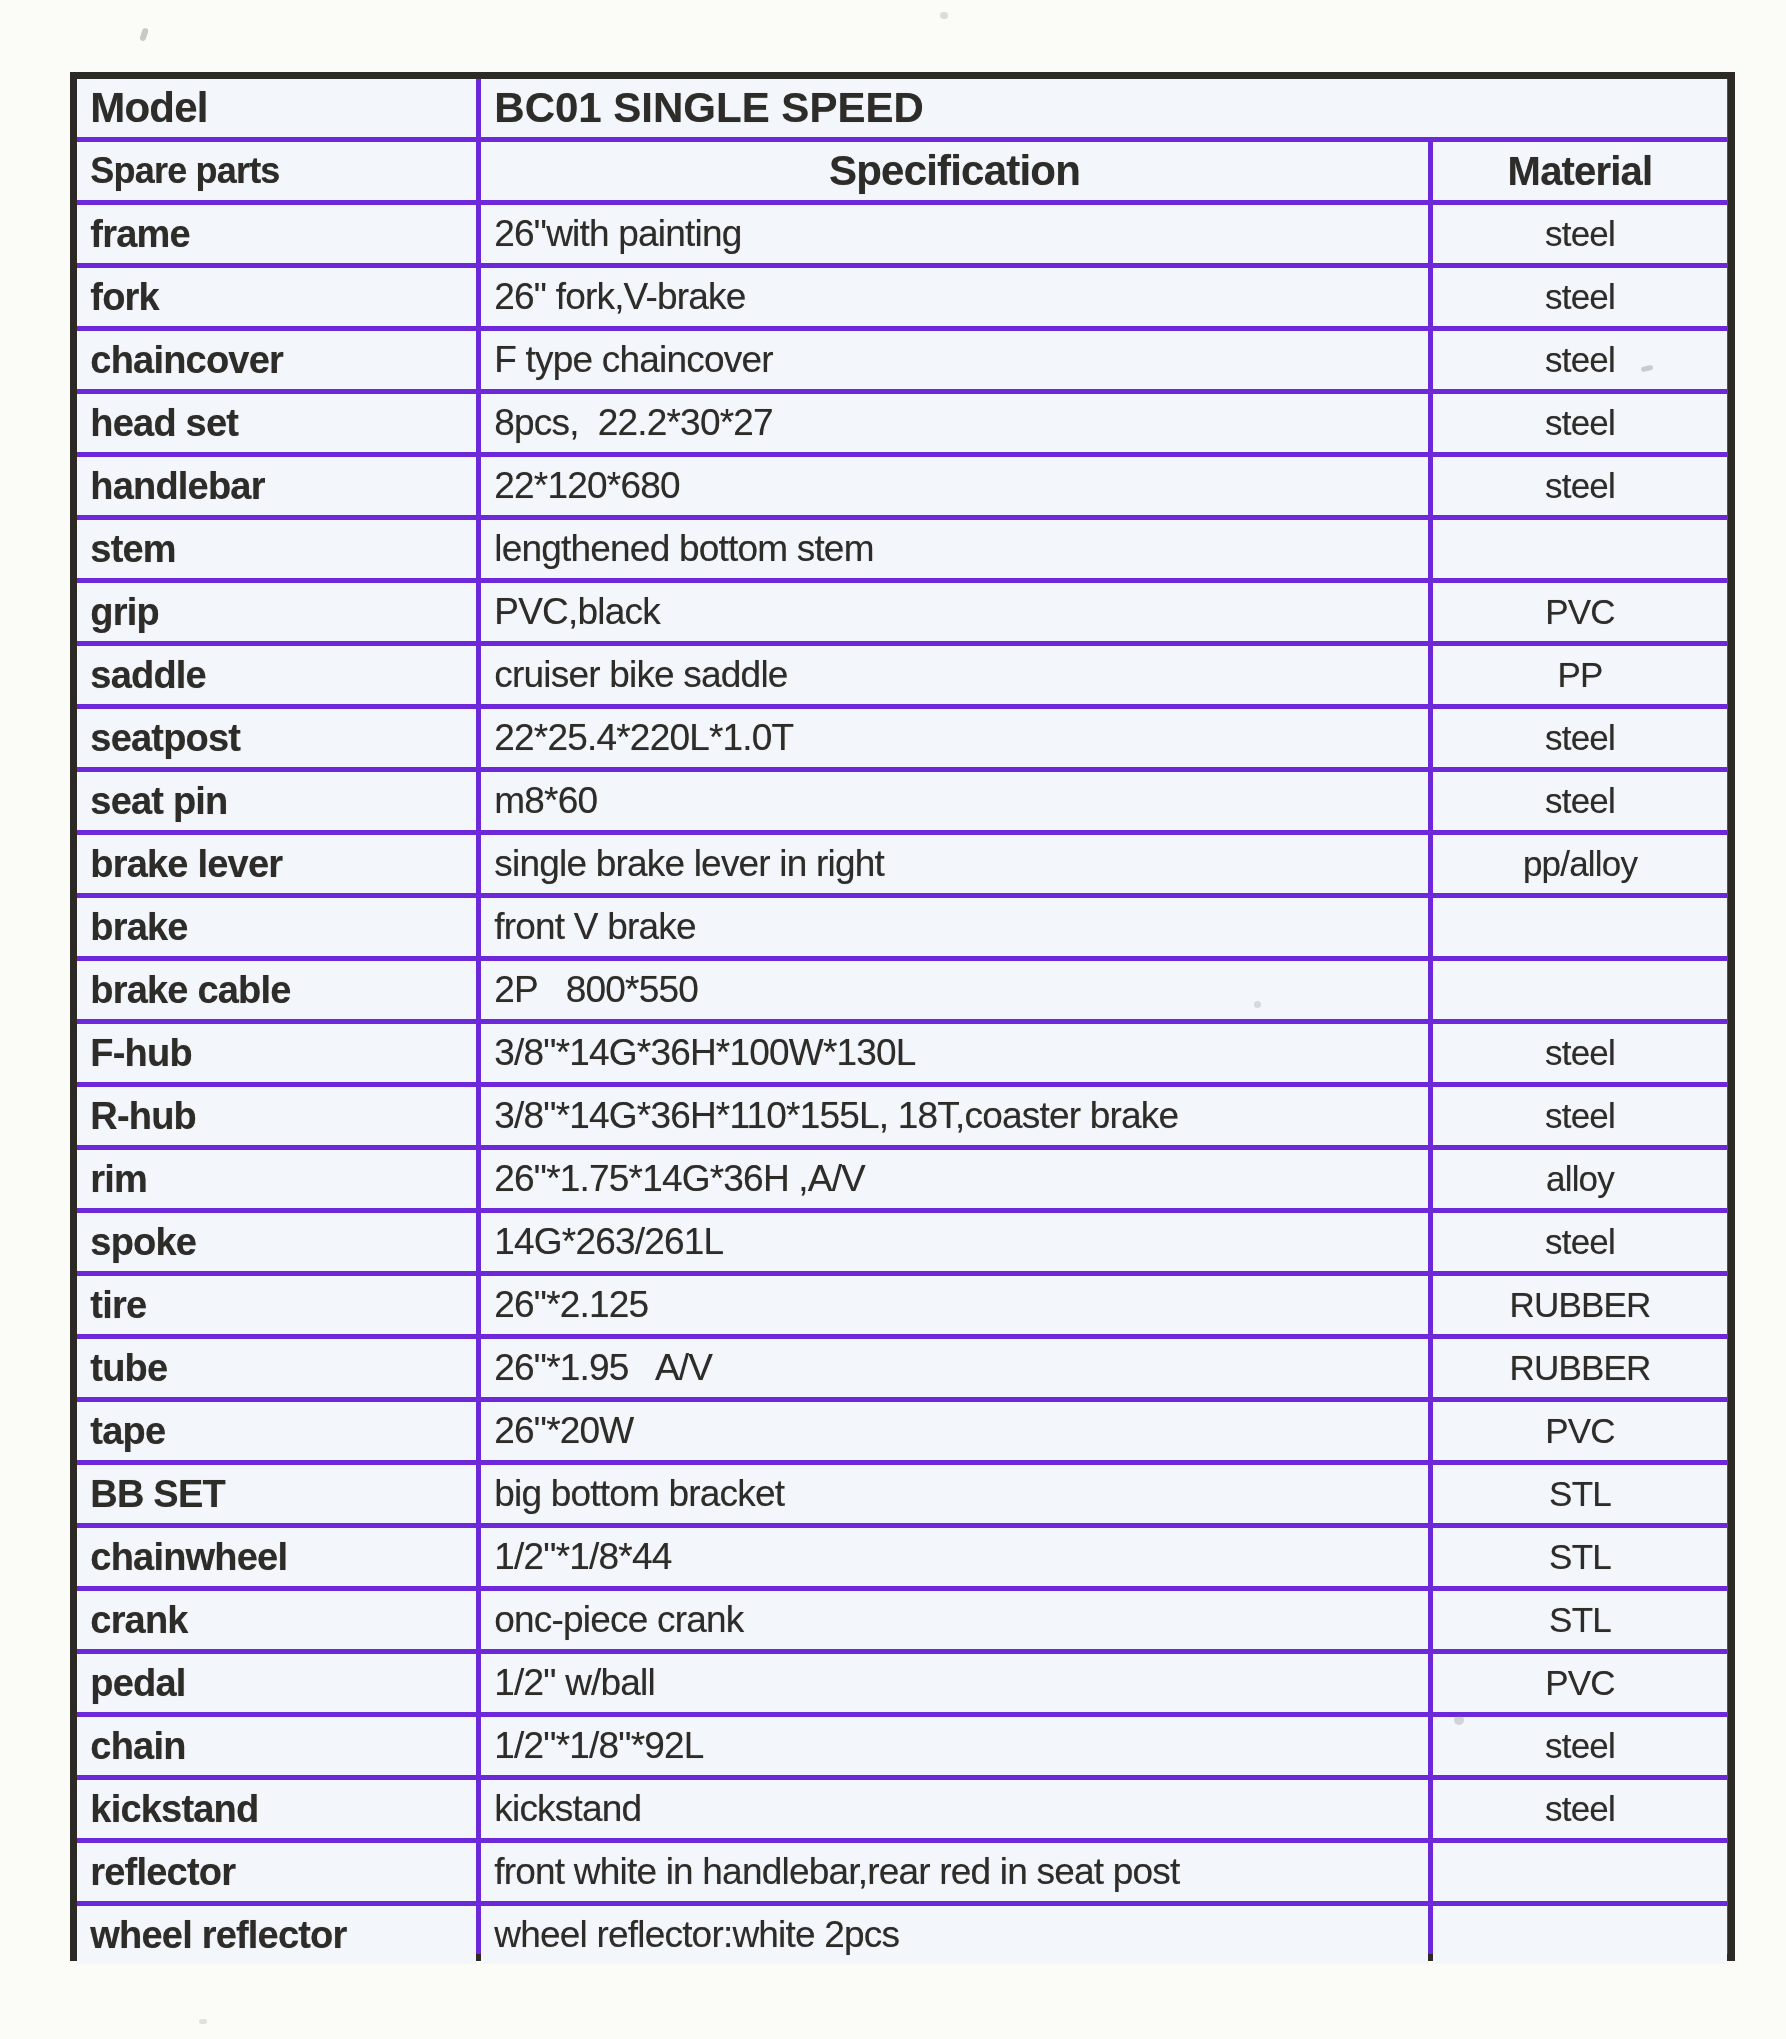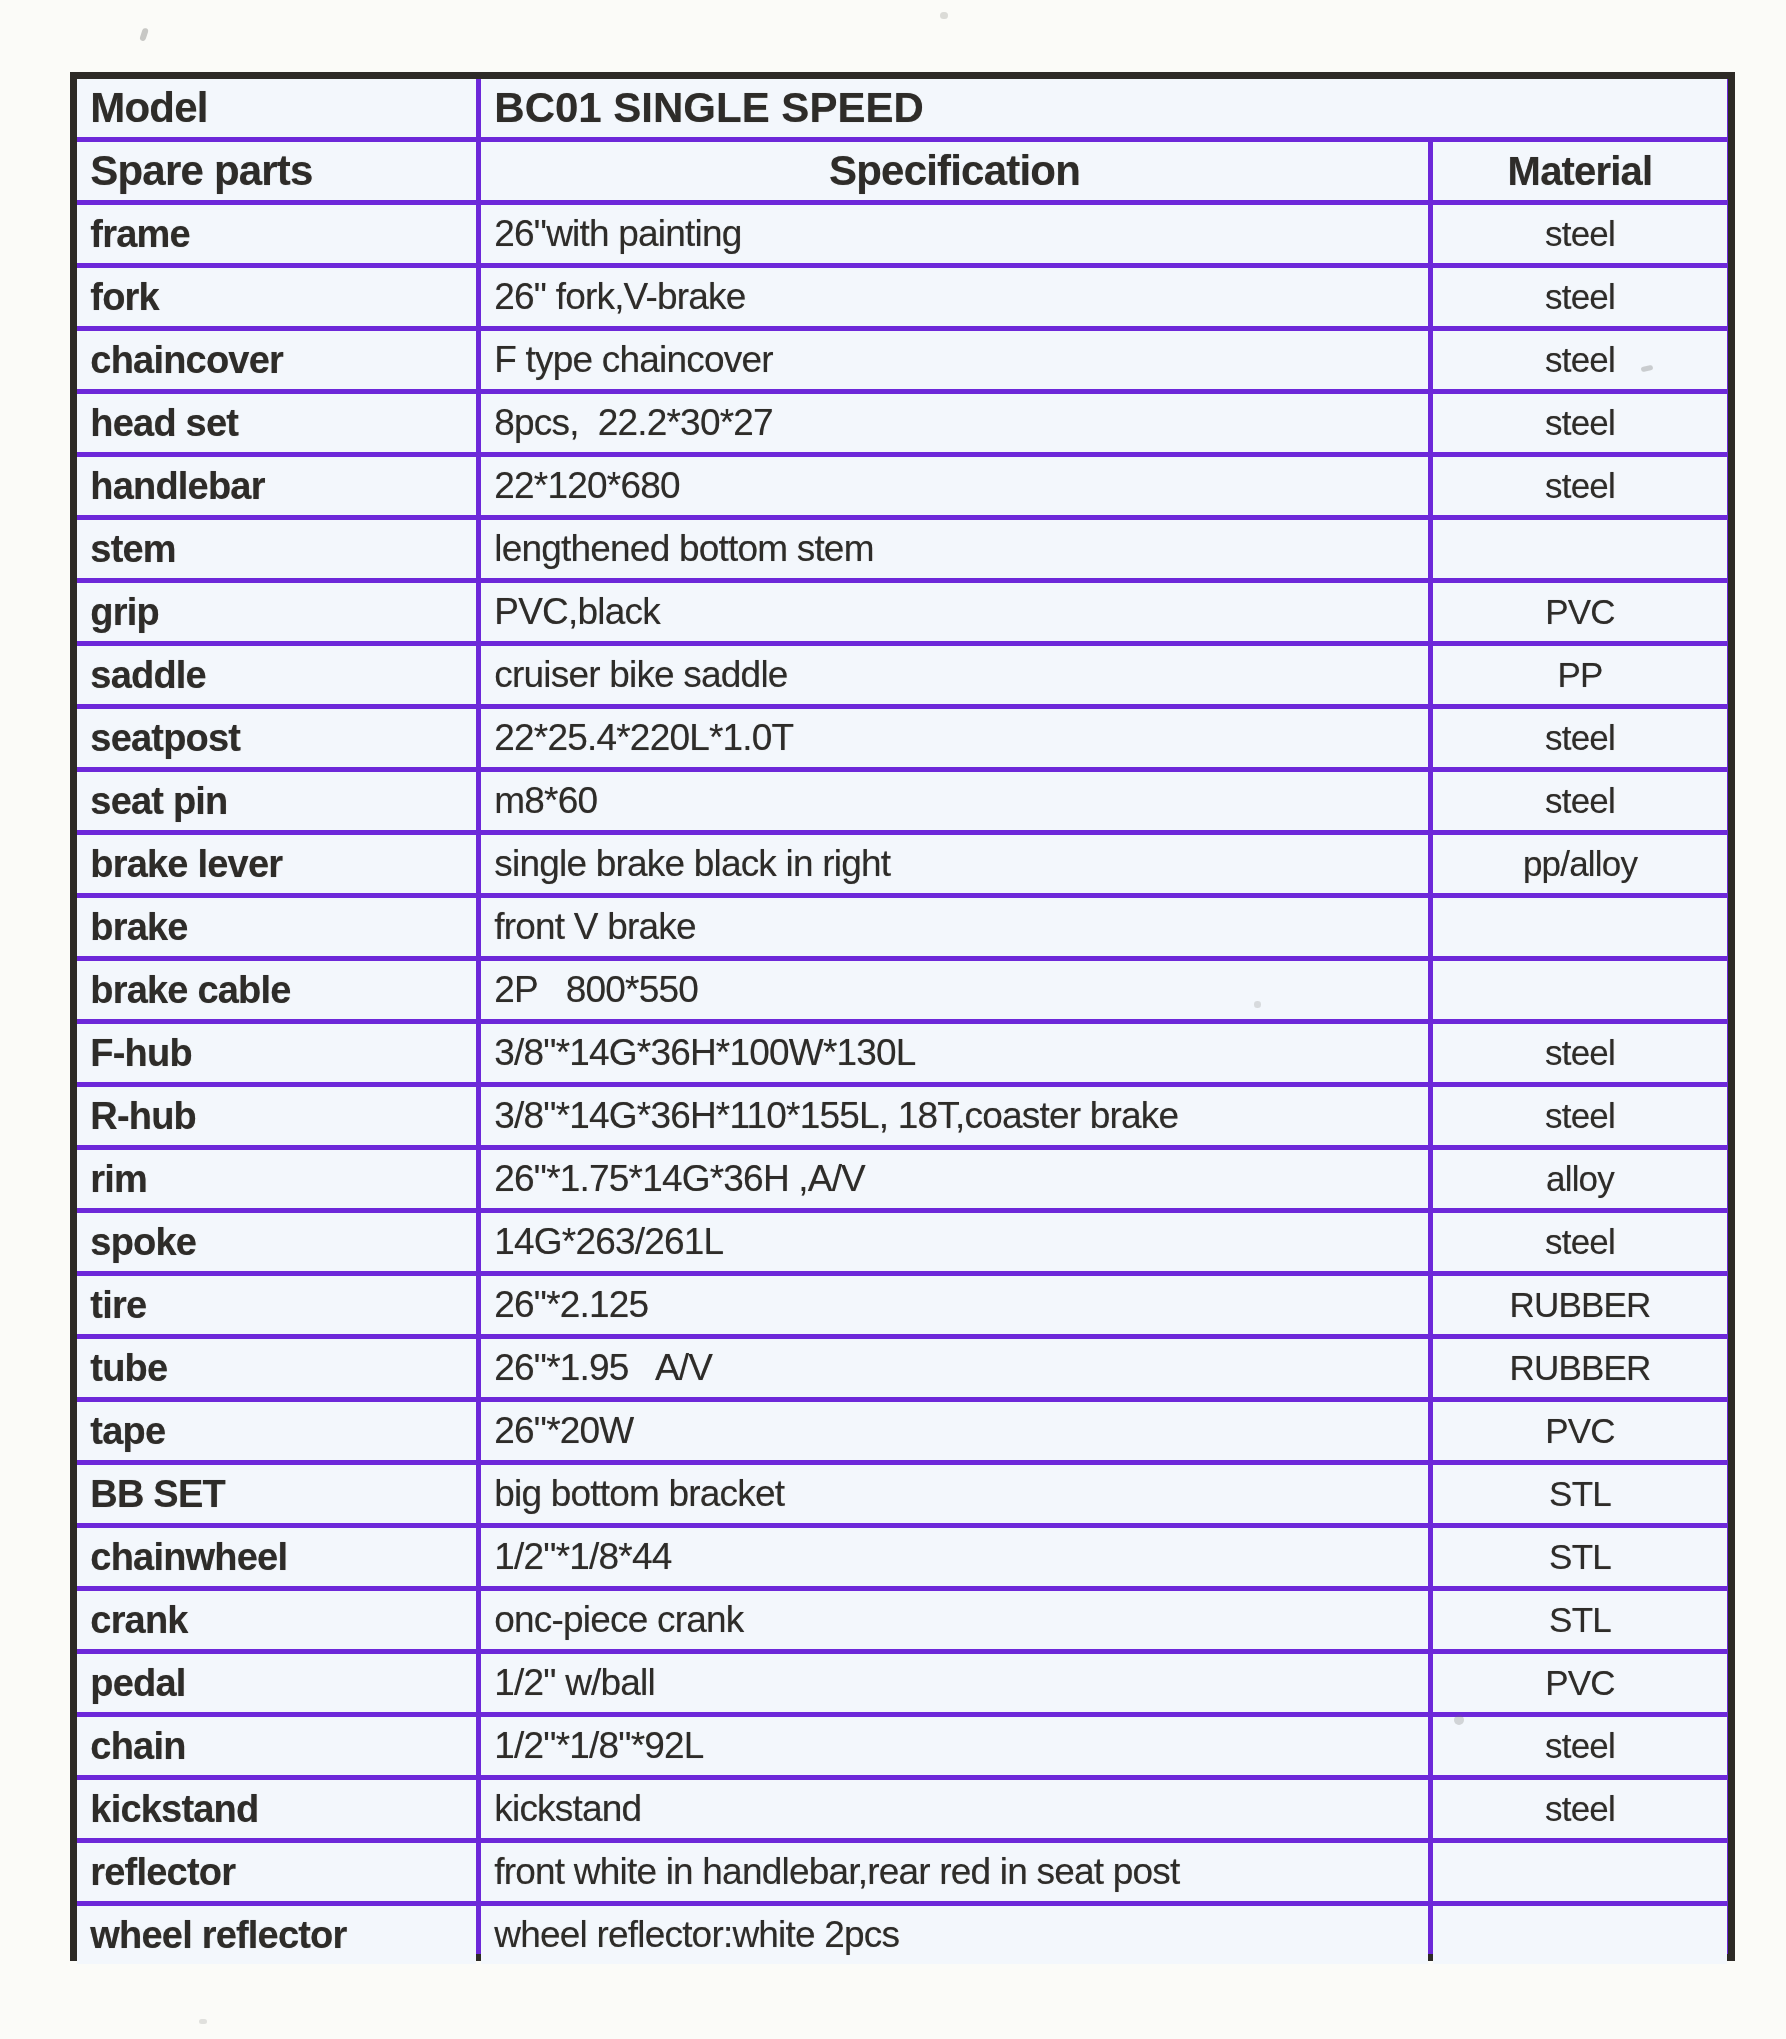--- a/index.html
+++ b/index.html
@@ -54,21 +54,21 @@
   .model-label{
     grid-row:1;grid-column:1;
     font-size:42px;font-weight:700;
   }
   .model-value{
     grid-row:1;grid-column:2 / 4;
     font-size:42px;font-weight:700;
     letter-spacing:0;
   }
   .col-head{font-weight:700;}
-  .col-head.part{font-size:42px;}
+  .col-head.part{font-size:36px;}
   .col-head.spec{font-size:42px;justify-content:center;padding:12px;}
   .col-head.material{font-size:40px;justify-content:center;padding:12px;}
   
   .speck{
     position:absolute;
     background:#6b6b66;
     border-radius:50%;
     pointer-events:none;
   }
   #speck1{left:141px;top:28px;width:5.8px;height:13.3px;opacity:.35;transform:rotate(18deg);border-radius:3.3px;}
@@ -115,21 +115,21 @@
       <div class="cell part">saddle</div>
       <div class="cell spec">cruiser bike saddle</div>
       <div class="cell material">PP</div>
       <div class="cell part">seatpost</div>
       <div class="cell spec">22*25.4*220L*1.0T</div>
       <div class="cell material">steel</div>
       <div class="cell part">seat pin</div>
       <div class="cell spec">m8*60</div>
       <div class="cell material">steel</div>
       <div class="cell part">brake lever</div>
-      <div class="cell spec">single brake black in right</div>
+      <div class="cell spec">single brake lever in right</div>
       <div class="cell material">pp/alloy</div>
       <div class="cell part">brake</div>
       <div class="cell spec">front V brake</div>
       <div class="cell material"></div>
       <div class="cell part">brake cable</div>
       <div class="cell spec">2P   800*550</div>
       <div class="cell material"></div>
       <div class="cell part">F-hub</div>
       <div class="cell spec">3/8"*14G*36H*100W*130L</div>
       <div class="cell material">steel</div>

